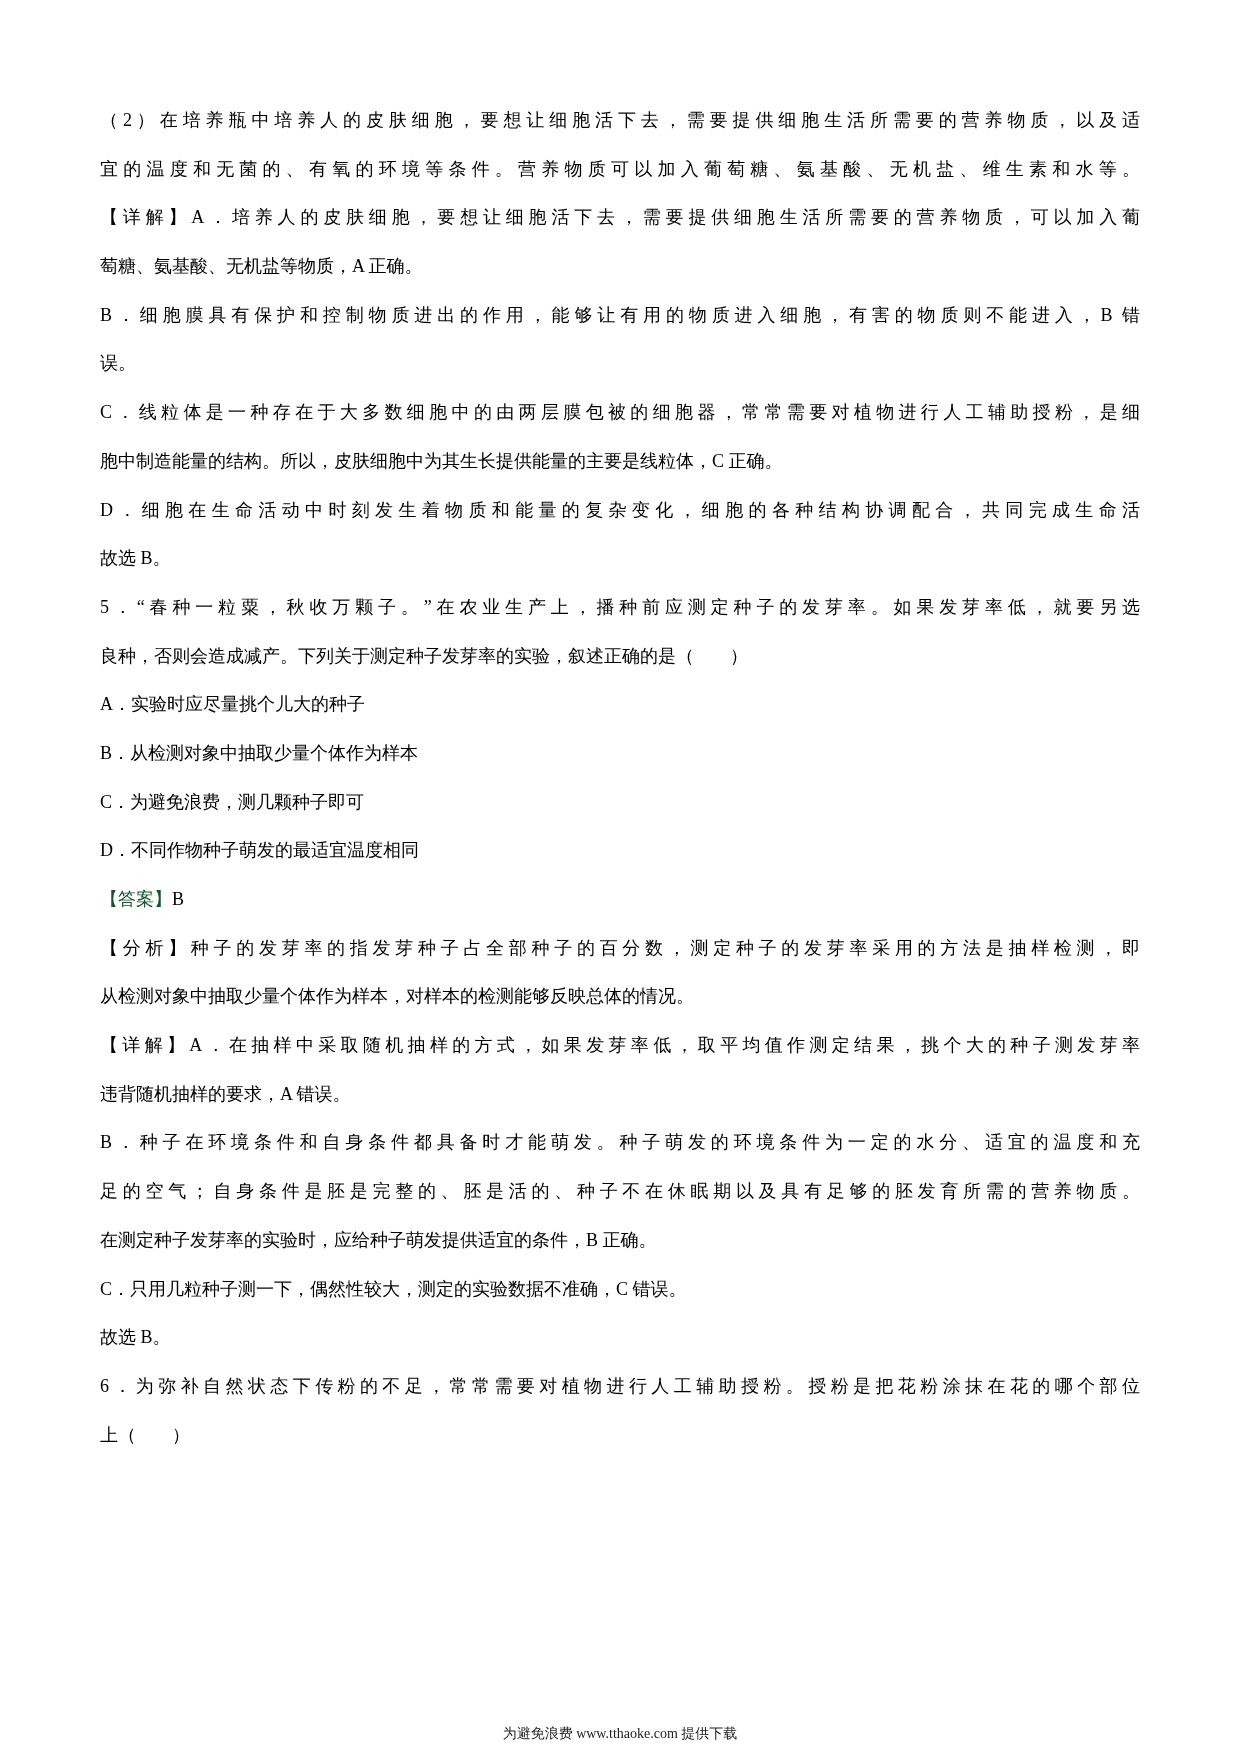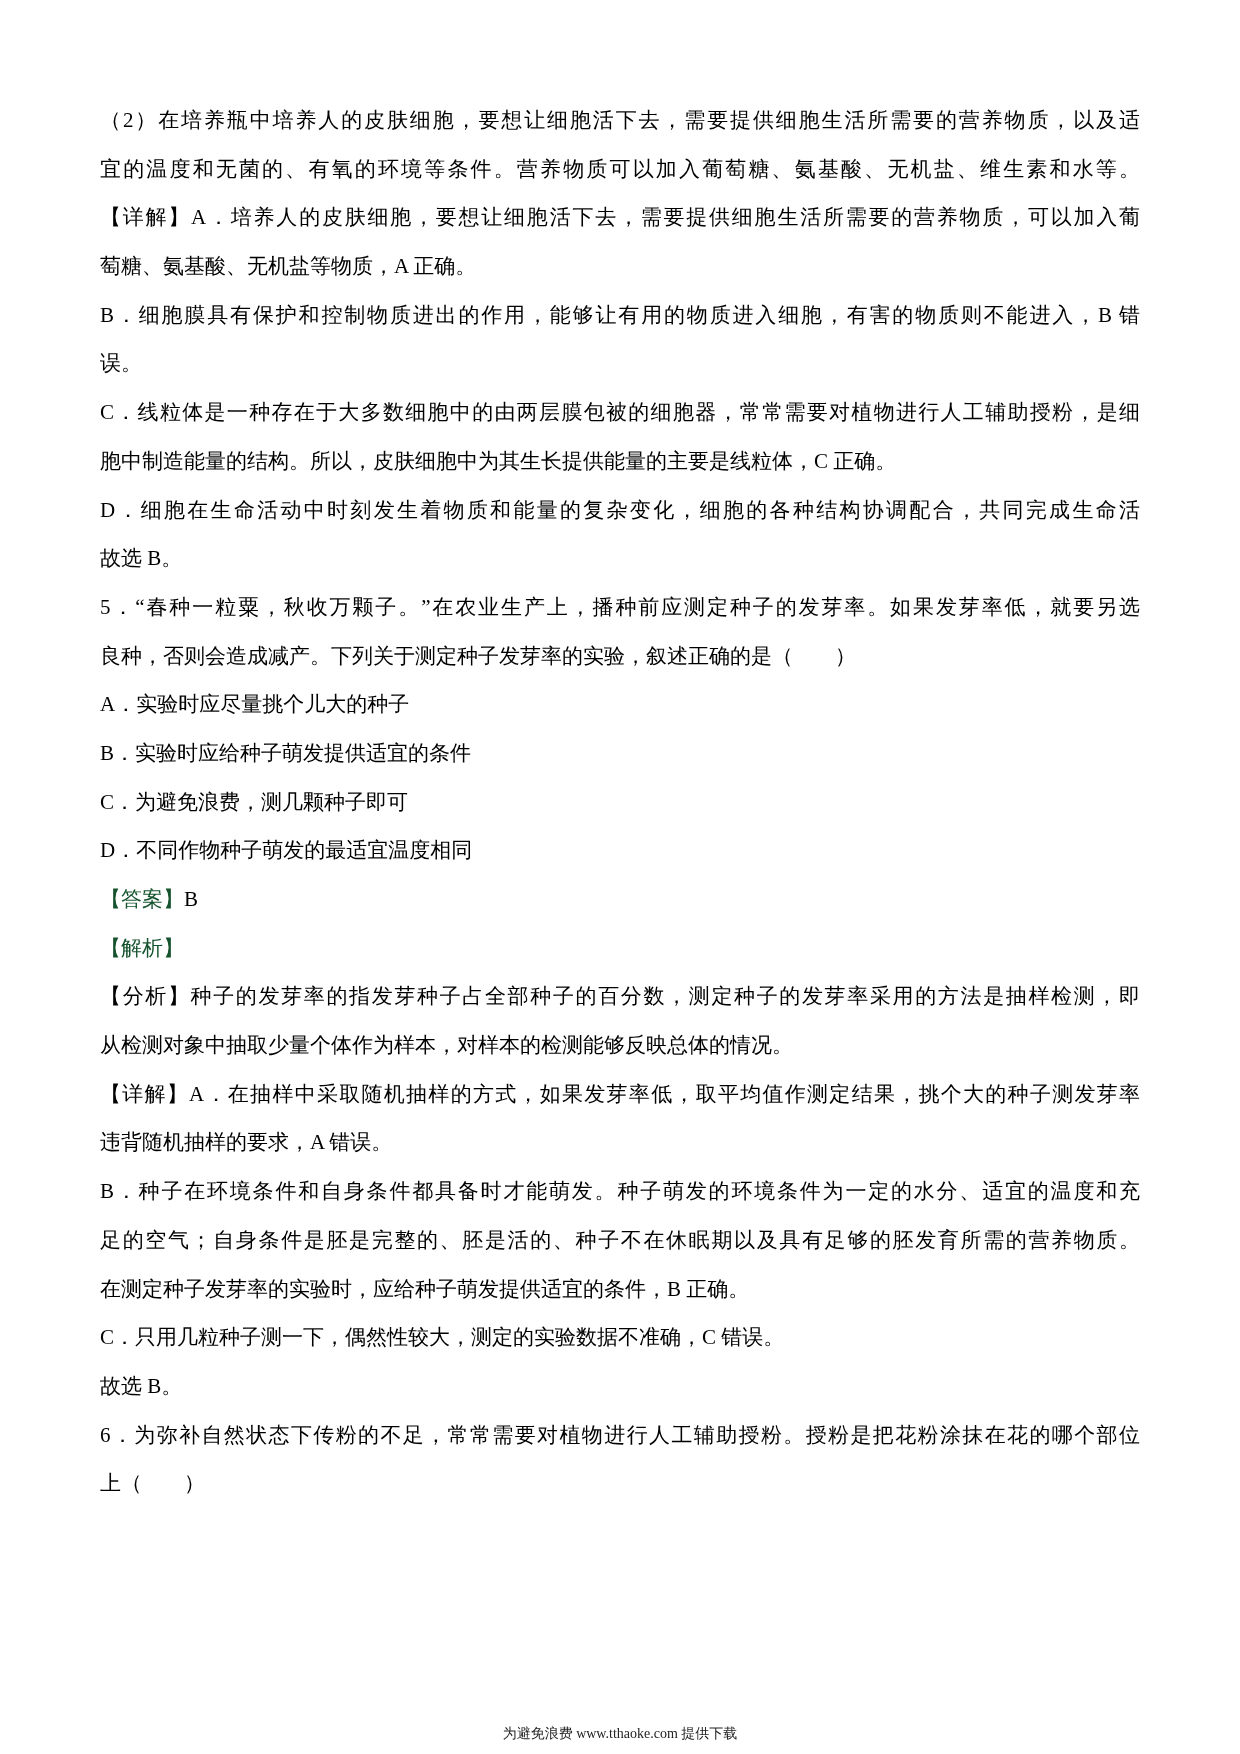--- a/index.html
+++ b/index.html
@@ -12,21 +12,21 @@
     height: 1754px;
     position: relative;
     font-family: "Liberation Serif", serif;
     color: #000000;
   }
   .doc {
     position: absolute;
     left: 100px;
     top: 96px;
     width: 1040px;
-    font-size: 21px;
+    font-size: 18px;
     color: #000000;
   }
   .line {
     line-height: 48.7px;
     height: 48.7px;
     text-align: left;
     overflow: visible;
   }
   .line.fill {
     text-align: justify;
@@ -57,25 +57,24 @@
     <div class="line"><span>萄糖、氨基酸、无机盐等物质，A 正确。</span></div>
     <div class="line fill"><span>B．细胞膜具有保护和控制物质进出的作用，能够让有用的物质进入细胞，有害的物质则不能进入，B 错</span></div>
     <div class="line"><span>误。</span></div>
     <div class="line fill"><span>C．线粒体是一种存在于大多数细胞中的由两层膜包被的细胞器，常常需要对植物进行人工辅助授粉，是细</span></div>
     <div class="line"><span>胞中制造能量的结构。所以，皮肤细胞中为其生长提供能量的主要是线粒体，C 正确。</span></div>
     <div class="line fill"><span>D．细胞在生命活动中时刻发生着物质和能量的复杂变化，细胞的各种结构协调配合，共同完成生命活</span></div>
     <div class="line"><span>故选 B。</span></div>
     <div class="line fill"><span>5．“春种一粒粟，秋收万颗子。”在农业生产上，播种前应测定种子的发芽率。如果发芽率低，就要另选</span></div>
     <div class="line"><span>良种，否则会造成减产。下列关于测定种子发芽率的实验，叙述正确的是（　　）</span></div>
     <div class="line"><span>A．实验时应尽量挑个儿大的种子</span></div>
-    <div class="line"><span>B．实验时应给种子萌发提供适宜的条件</span></div>
+    <div class="line"><span>B．从检测对象中抽取少量个体作为样本</span></div>
     <div class="line"><span>C．为避免浪费，测几颗种子即可</span></div>
     <div class="line"><span>D．不同作物种子萌发的最适宜温度相同</span></div>
     <div class="line"><span class="blue">【答案】</span><span>B</span></div>
-    <div class="line"><span class="blue">【解析】</span></div>
     <div class="line fill"><span>【分析】种子的发芽率的指发芽种子占全部种子的百分数，测定种子的发芽率采用的方法是抽样检测，即</span></div>
     <div class="line"><span>从检测对象中抽取少量个体作为样本，对样本的检测能够反映总体的情况。</span></div>
     <div class="line fill"><span>【详解】A．在抽样中采取随机抽样的方式，如果发芽率低，取平均值作测定结果，挑个大的种子测发芽率</span></div>
     <div class="line"><span>违背随机抽样的要求，A 错误。</span></div>
     <div class="line fill"><span>B．种子在环境条件和自身条件都具备时才能萌发。种子萌发的环境条件为一定的水分、适宜的温度和充</span></div>
     <div class="line fill"><span>足的空气；自身条件是胚是完整的、胚是活的、种子不在休眠期以及具有足够的胚发育所需的营养物质。</span></div>
     <div class="line"><span>在测定种子发芽率的实验时，应给种子萌发提供适宜的条件，B 正确。</span></div>
     <div class="line"><span>C．只用几粒种子测一下，偶然性较大，测定的实验数据不准确，C 错误。</span></div>
     <div class="line"><span>故选 B。</span></div>
     <div class="line fill"><span>6．为弥补自然状态下传粉的不足，常常需要对植物进行人工辅助授粉。授粉是把花粉涂抹在花的哪个部位</span></div>

